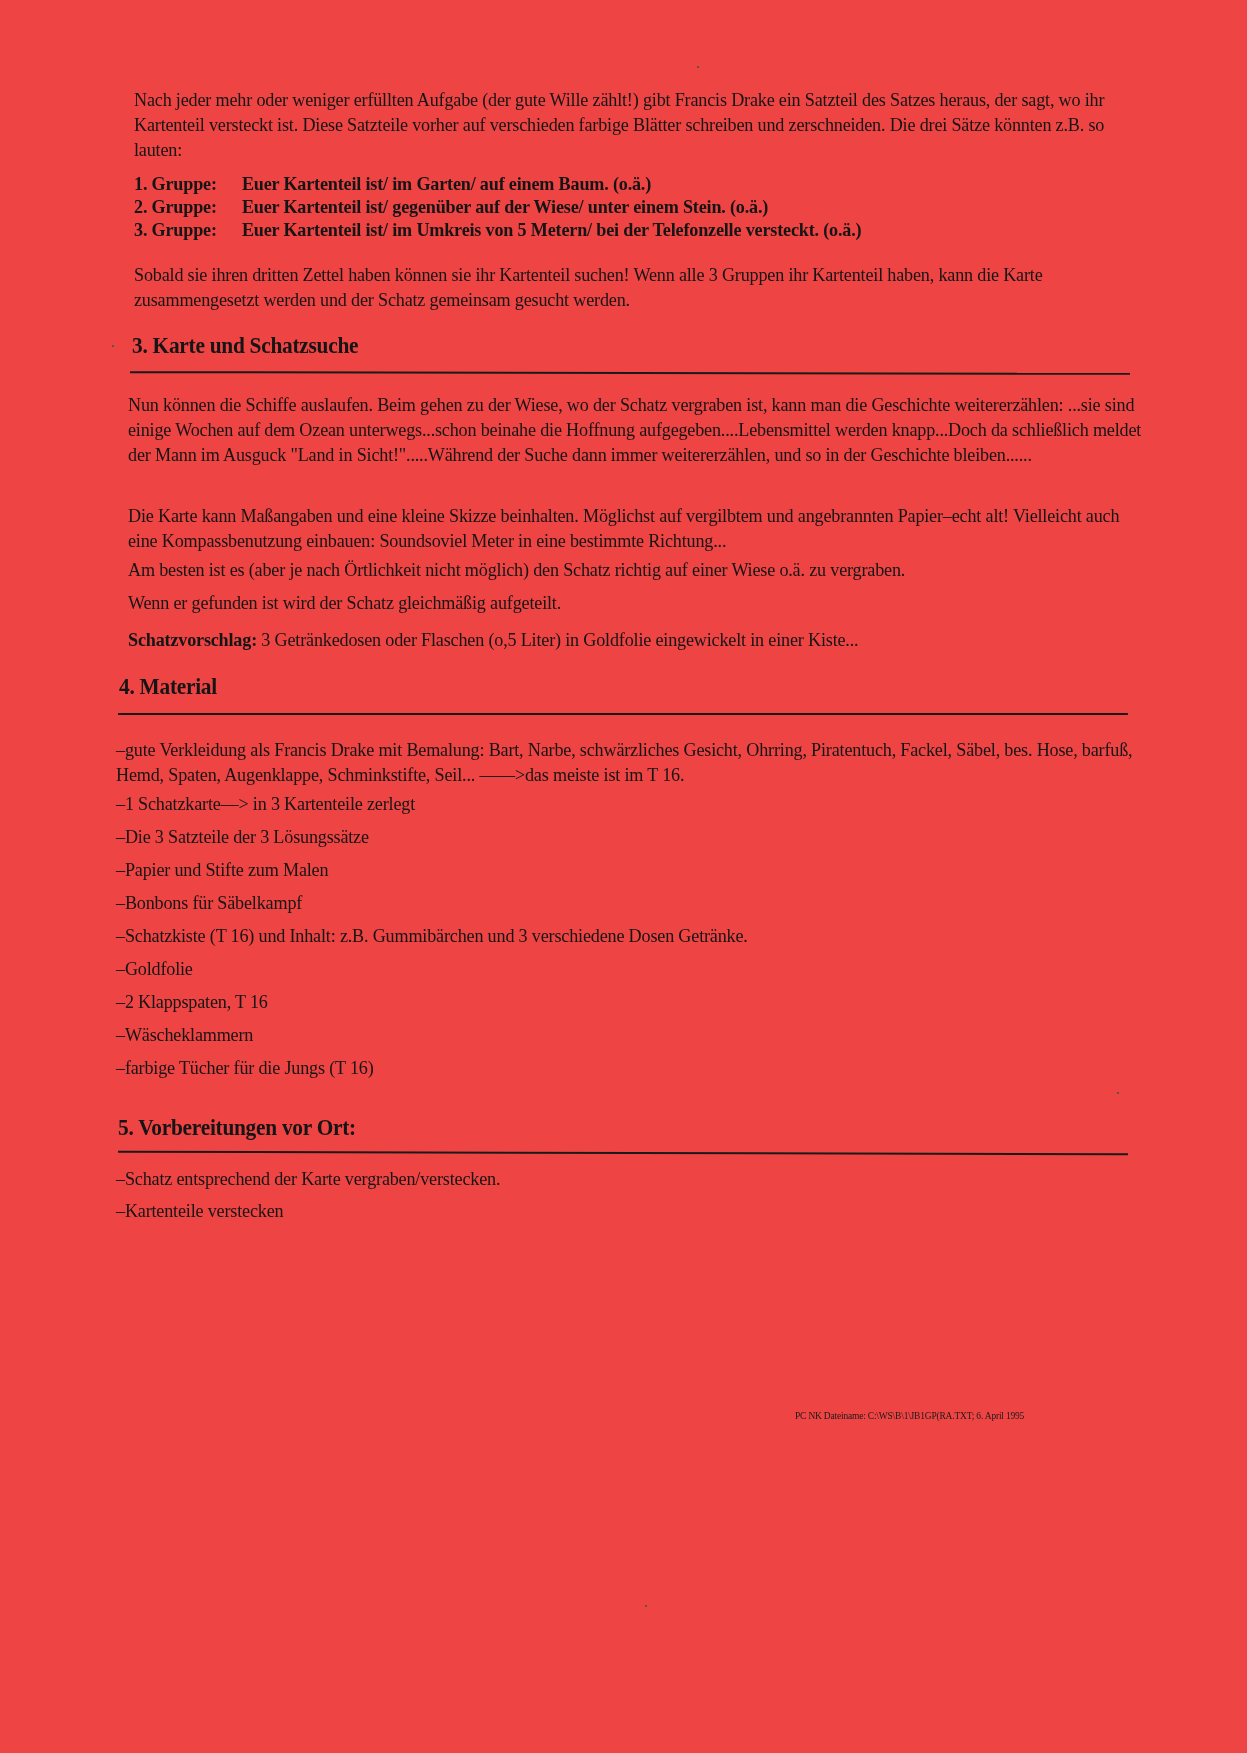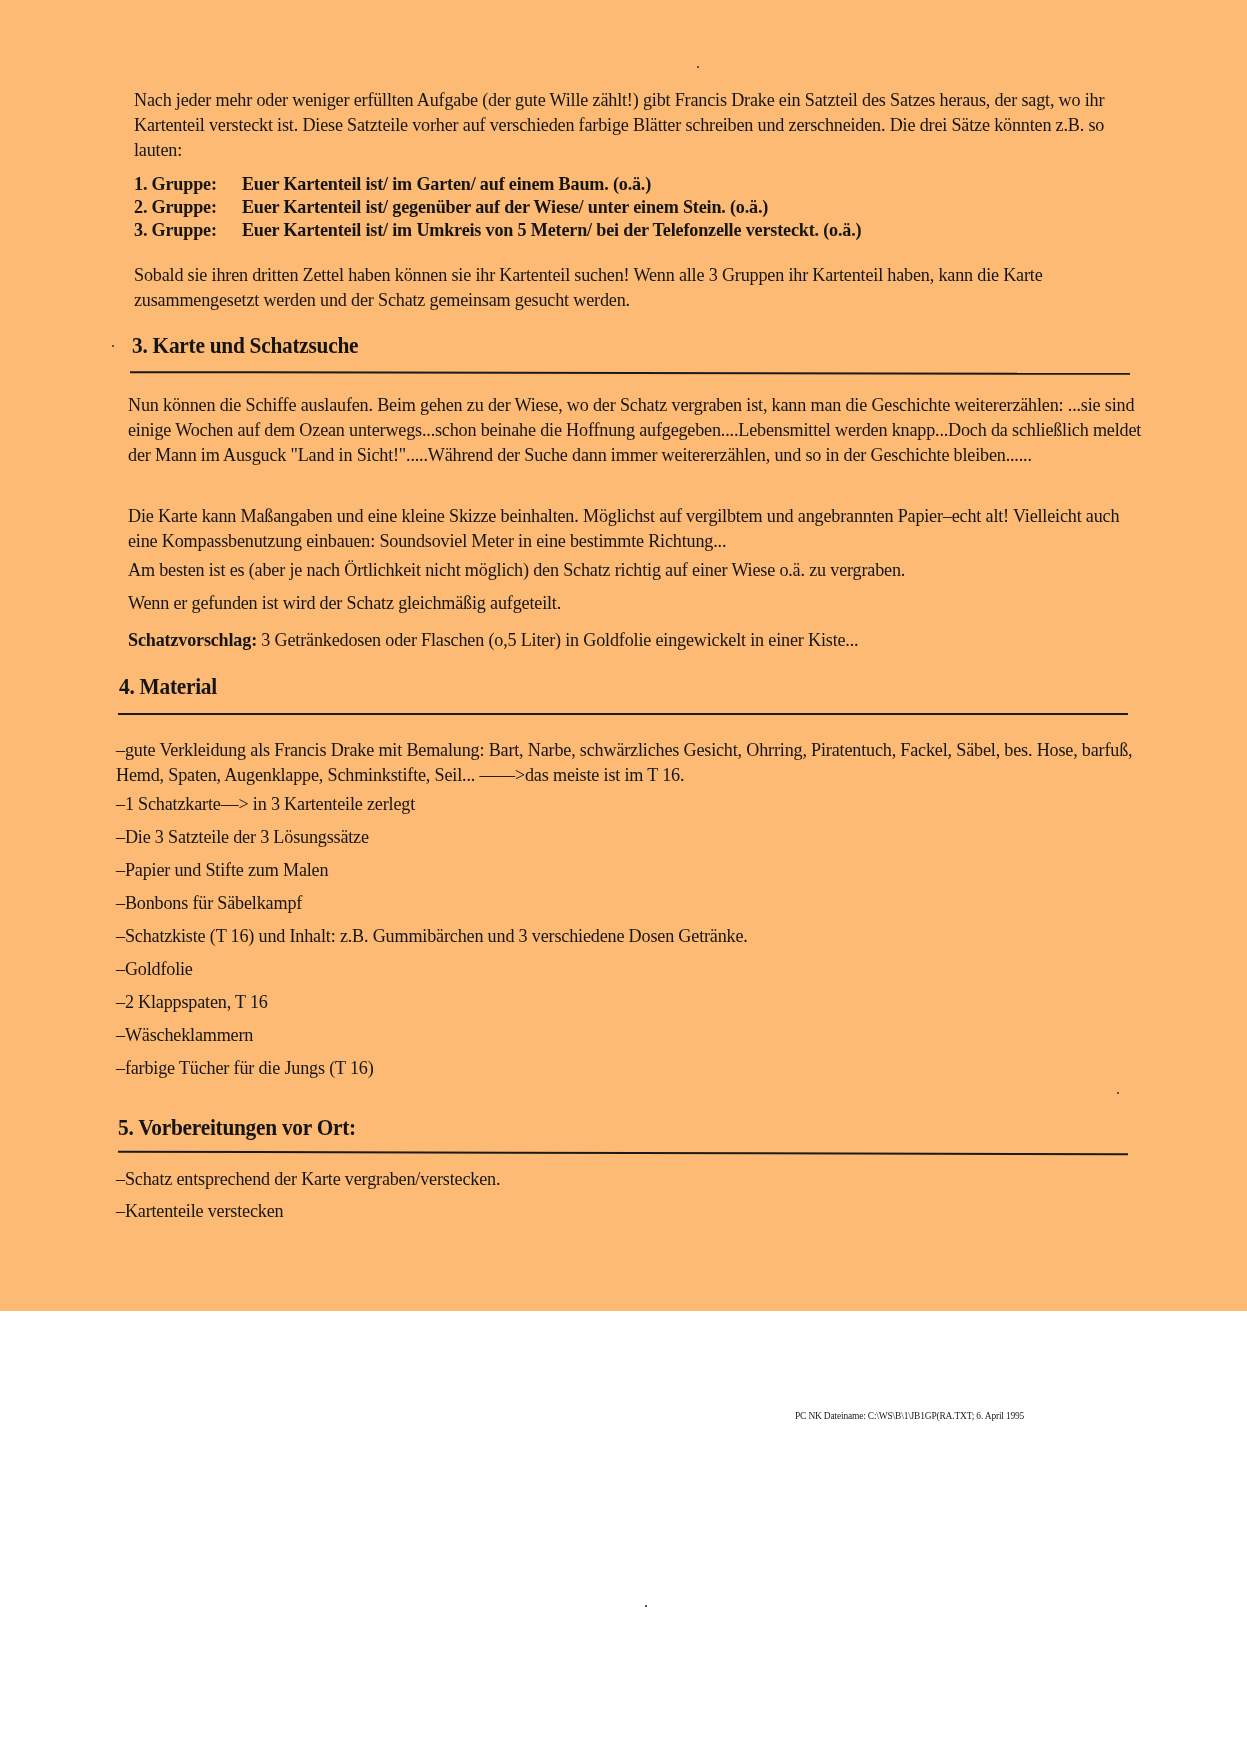--- a/index.html
+++ b/index.html
@@ -11,22 +11,22 @@
       width: 1247px;
       height: 1753px;
       position: relative;
       overflow: hidden;
       font-family: "Liberation Serif", "DejaVu Serif", serif;
       color: #151515;
     }
     .page {
       position: absolute;
       left: 0; top: 0;
-      width: 1247px; height: 1311px;
-      background: #fdba74;
+      width: 1247px; height: 1753px;
+      background: #ef4444;
     }
     .block {
       position: absolute;
       font-size: 19.5px;
       line-height: 25px;
       letter-spacing: -0.2px;
       transform: scaleX(0.93);
       transform-origin: left top;
     }
     .p1 { left: 134px; top: 87px; width: 1085px; }

